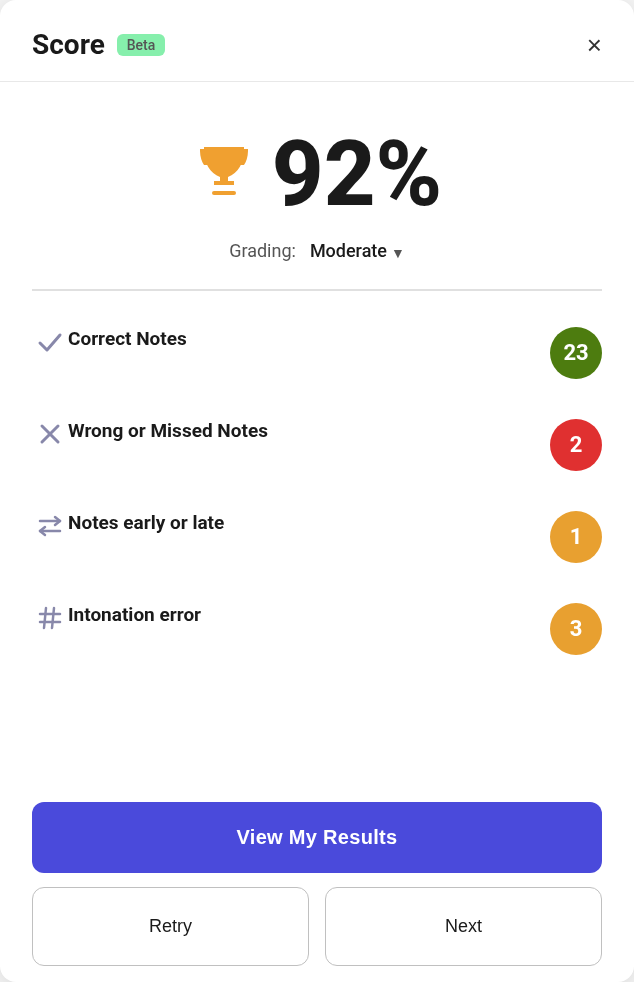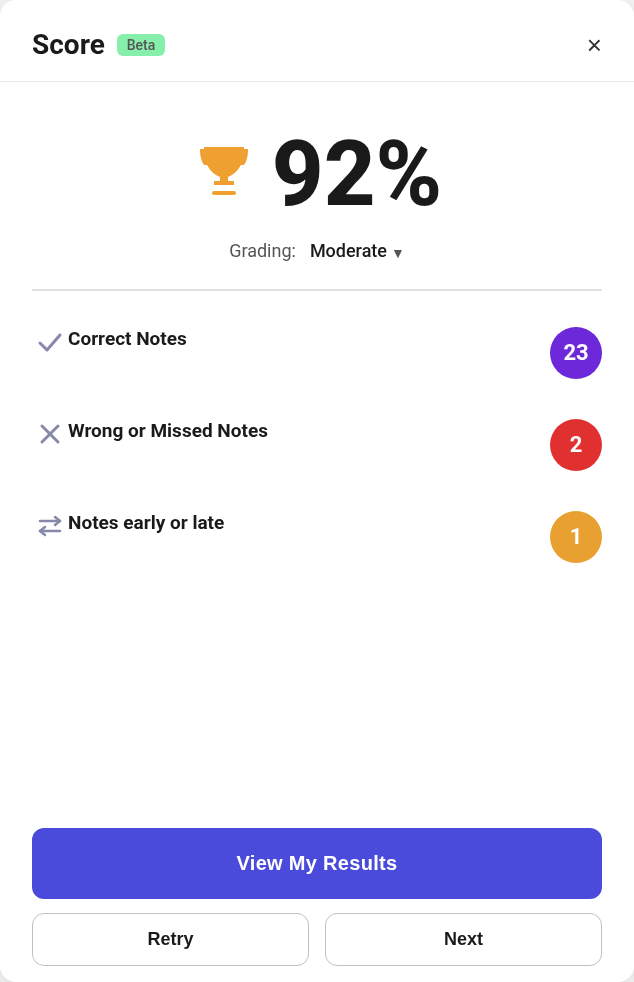--- a/index.html
+++ b/index.html
@@ -156,21 +156,21 @@
       border-radius: 50%;
       display: flex;
       align-items: center;
       justify-content: center;
       font-size: 22px;
       font-weight: 700;
       color: white;
       flex-shrink: 0;
     }
 
-    .badge-green { background: #6d28d9; }
+    .badge-green { background: #4d7c0f; }
     .badge-red { background: #e03030; }
     .badge-orange { background: #e8a030; }
 
     .buttons-section {
       padding: 20px 32px 16px 32px;
       display: flex;
       flex-direction: column;
       gap: 14px;
       margin-top: auto;
     }
@@ -192,23 +192,23 @@
       display: flex;
       gap: 16px;
     }
 
     .btn-secondary {
       flex: 1;
       background: white;
       color: #1a1a1a;
       border: 1.5px solid #c0c0c0;
       border-radius: 12px;
-      padding: 15px 32px;
+      padding: 28px 32px;
       font-size: 18px;
-      font-weight: 700;
+      font-weight: 400;
       cursor: pointer;
     }
 
     .grading-select {
       display: flex;
       align-items: flex-end;
       gap: 4px;
       cursor: pointer;
     }
   </style>
@@ -283,20 +283,34 @@
           <polyline points="5,20 25,20" stroke="#8888aa" stroke-width="2.5" stroke-linecap="round"></polyline>
           <polyline points="10,16 5,20 10,24" stroke="#8888aa" stroke-width="2.5" stroke-linecap="round" stroke-linejoin="round" fill="none"></polyline>
         </svg>
       </div>
       <span class="stat-label">Notes early or late</span>
       <div class="stat-badge badge-orange">
         <span>1</span>
       </div>
     </div>
 
+    <div class="stat-row">
+      <div class="stat-icon">
+        <svg viewBox="0 0 30 30" fill="none" xmlns="http://www.w3.org/2000/svg">
+          <line x1="11" y1="5" x2="9" y2="25" stroke="#8888aa" stroke-width="2.5" stroke-linecap="round"></line>
+          <line x1="19" y1="5" x2="17" y2="25" stroke="#8888aa" stroke-width="2.5" stroke-linecap="round"></line>
+          <line x1="5" y1="11" x2="25" y2="11" stroke="#8888aa" stroke-width="2.5" stroke-linecap="round"></line>
+          <line x1="5" y1="19" x2="25" y2="19" stroke="#8888aa" stroke-width="2.5" stroke-linecap="round"></line>
+        </svg>
+      </div>
+      <span class="stat-label">Intonation error</span>
+      <div class="stat-badge badge-orange">
+        <span>3</span>
+      </div>
+    </div>
 
   </div>
 
   <div class="buttons-section">
     <button class="btn-primary">View My Results</button>
     <div class="btn-secondary-row">
       <button class="btn-secondary">Retry</button>
       <button class="btn-secondary">Next</button>
     </div>
   </div>

